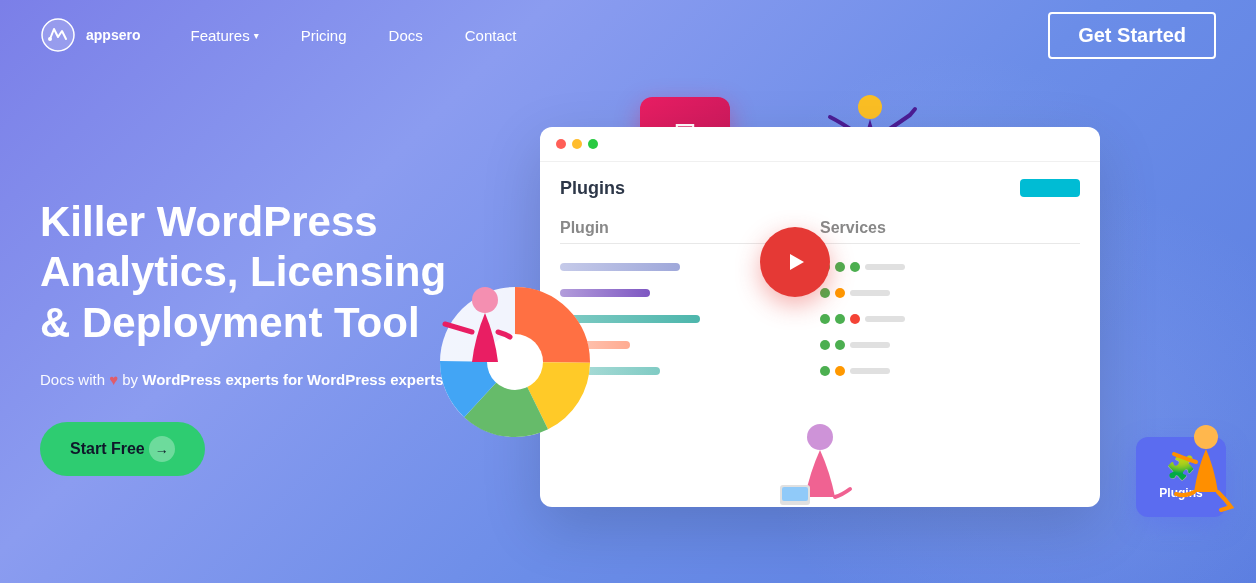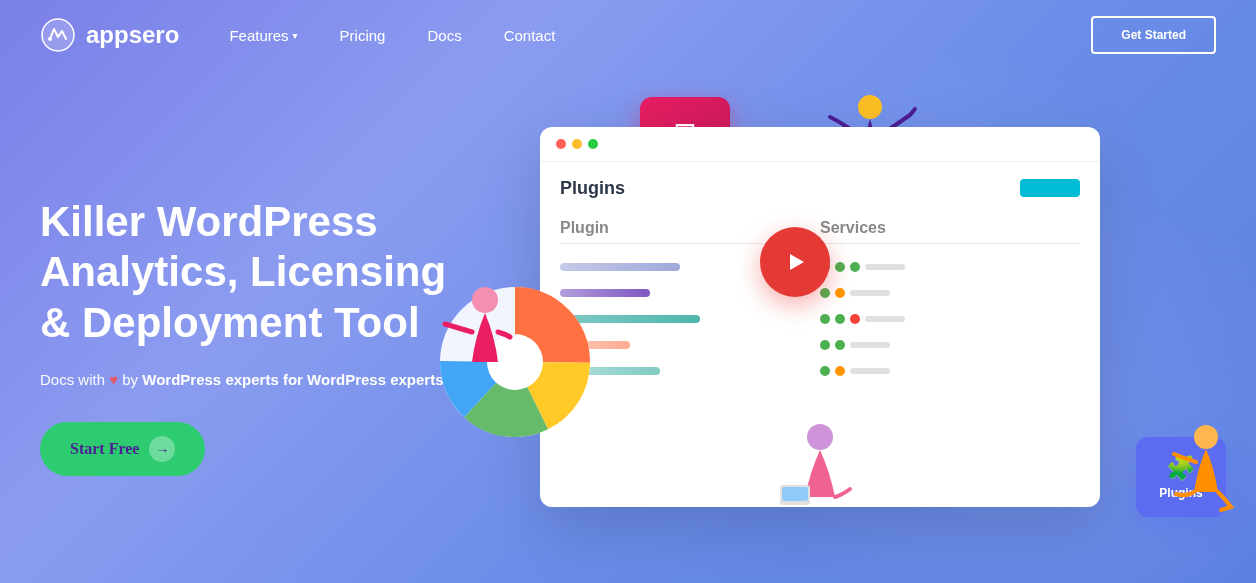--- a/index.html
+++ b/index.html
@@ -43,21 +43,21 @@
       display: flex;
       align-items: center;
       gap: 10px;
       margin-right: 50px;
     }
     .logo-icon {
       width: 36px; height: 36px;
     }
     .logo-text {
       color: white;
-      font-size: 24px;
+      font-size: 14px;
       font-weight: 700;
     }
     .nav-links {
       display: flex;
       align-items: flex-start;
       gap: 42px;
       flex: 1;
     }
     .nav-link {
       color: white;
@@ -84,21 +84,21 @@
       font-size: 15px;
       font-weight: 600;
       cursor: pointer;
     }
     .btn-get-started {
       background: transparent;
       color: white;
       border: 2px solid white;
       padding: 10px 28px;
       border-radius: 4px;
-      font-size: 12px;
+      font-size: 20px;
       font-weight: 600;
       cursor: pointer;
     }
 
     
     .hero {
       display: flex;
       align-items: center;
       padding: 20px 40px 0 40px;
       position: relative;
@@ -124,31 +124,30 @@
     }
     .heart {
       color: #e05c6b;
     }
     .hero-subtitle strong {
       font-weight: 700;
       color: white;
     }
     .btn-start {
       background: #2ecc71;
-      color: #4c1d95;
+      color: #0f172a;
       border: none;
       padding: 14px 30px;
       border-radius: 30px;
       font-size: 16px;
       font-weight: 600;
       cursor: pointer;
       display: inline-flex;
       align-items: center;
-      gap: 10px;
-      font-family: Liberation Serif, serif;
+      gap: 4px;
     }
     .btn-start-arrow {
       width: 26px; height: 26px;
       background: rgba(255,255,255,0.3);
       border-radius: 50%;
       display: flex;
       align-items: center;
       justify-content: center;
       font-size: 14px;
     }

